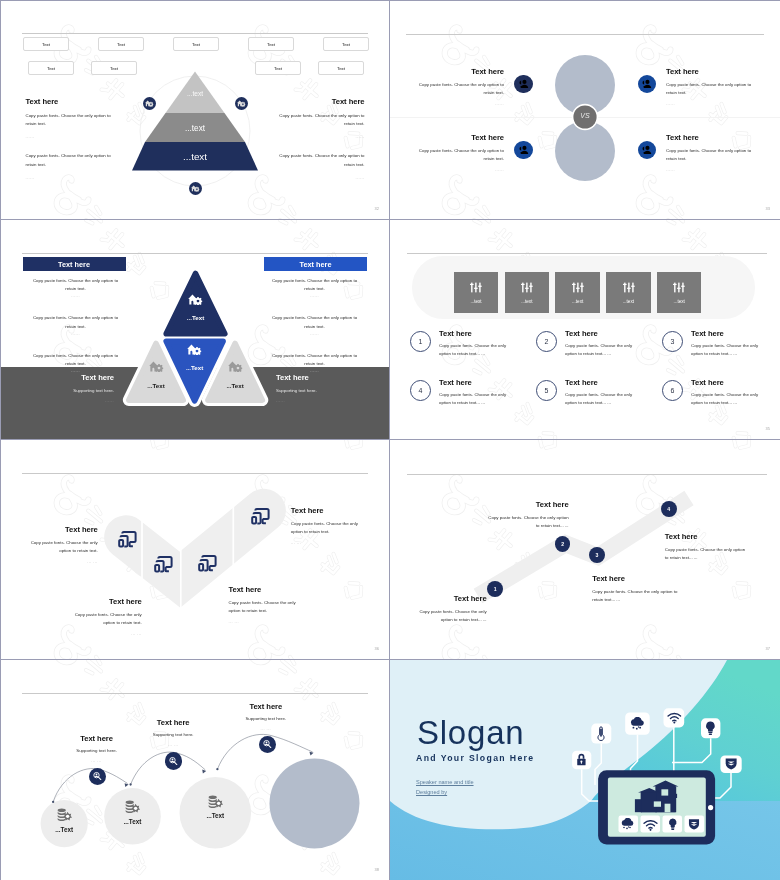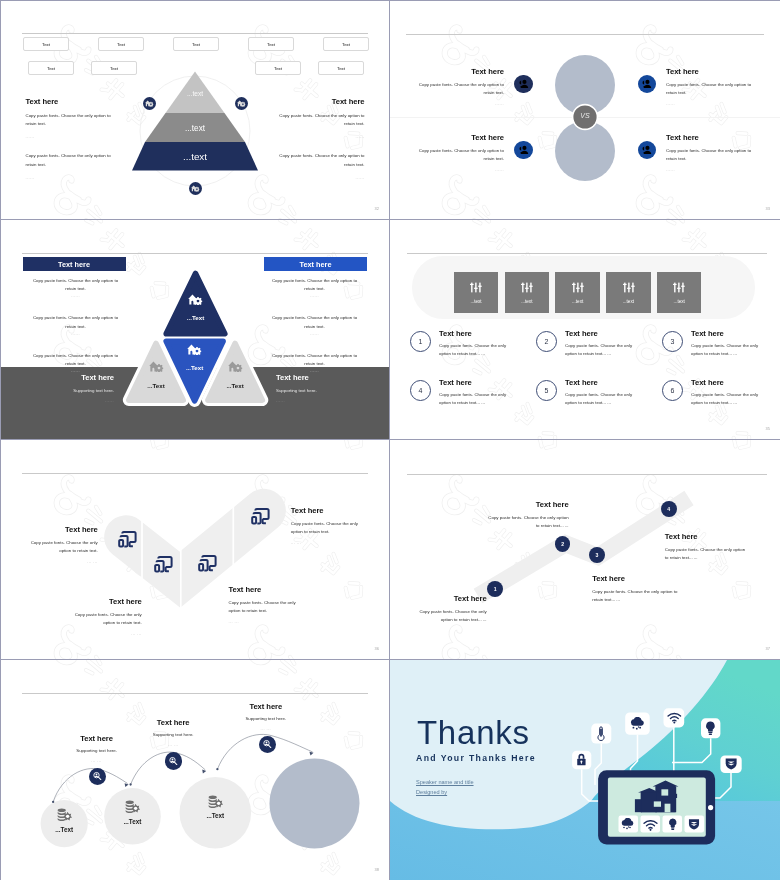--- a/index.html
+++ b/index.html
@@ -803,18 +803,18 @@
         <svg width="9.5" height="12.5" style="display:block;overflow:visible">
           <use href="#sym-bulb"></use>
         </svg>
       </div>
     <div class="abs ic-shield tfi" style="left:298.3px;top:158px;width:12px;height:12px">
         <svg width="12" height="12" style="display:block;overflow:visible">
           <use href="#sym-shield"></use>
         </svg>
       </div>
 
-    <div class="abs thanks-title">Thanks</div>
-    <div class="abs thanks-slogan">And Your Thanks Here</div>
+    <div class="abs thanks-title">Slogan</div>
+    <div class="abs thanks-slogan">And Your Slogan Here</div>
     <div class="abs thanks-meta" style="top:119px">Speaker name and title</div>
     <div class="abs thanks-meta" style="top:129px">Designed by</div>
   </div>
 </div>
 
 </body></html>

